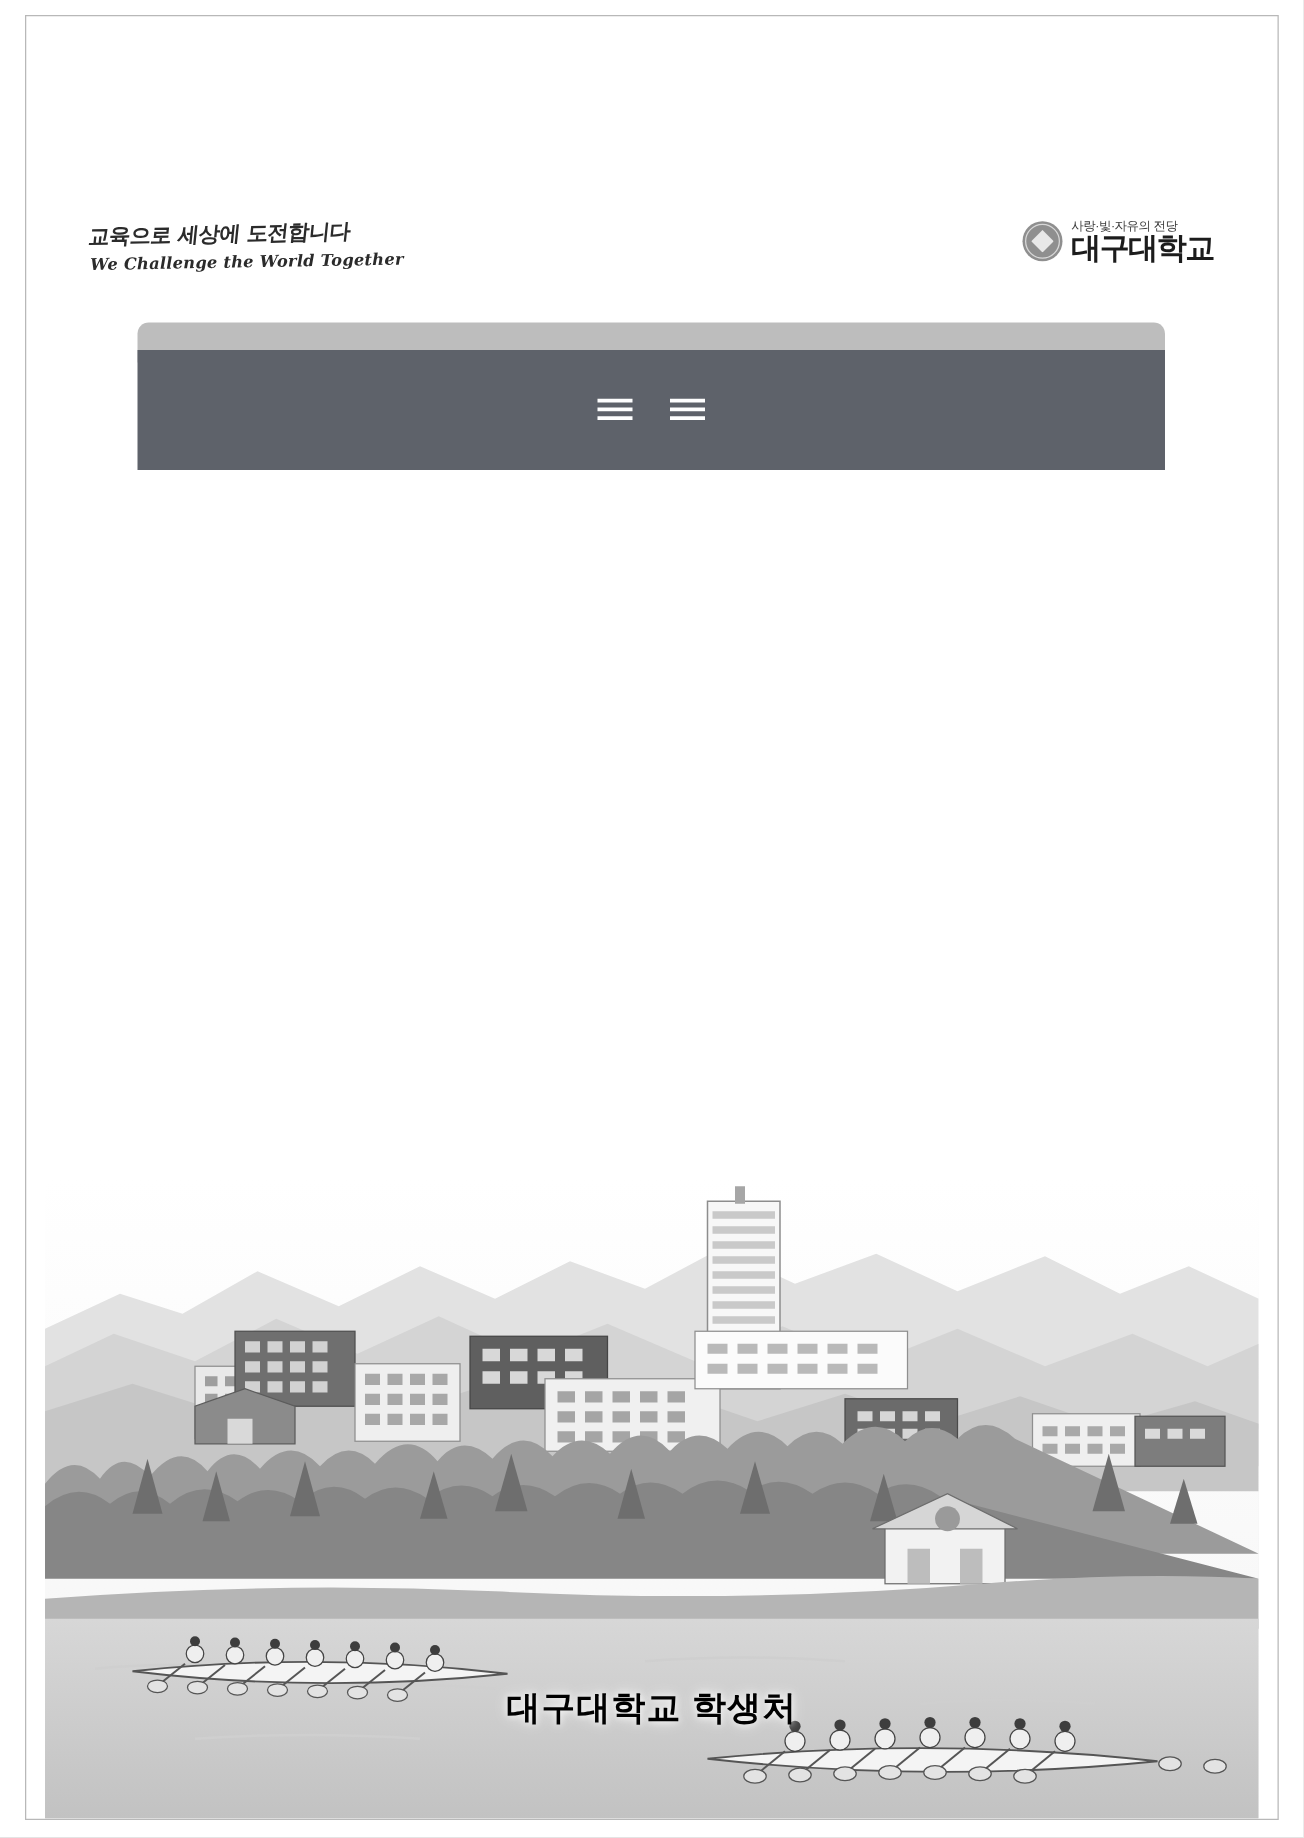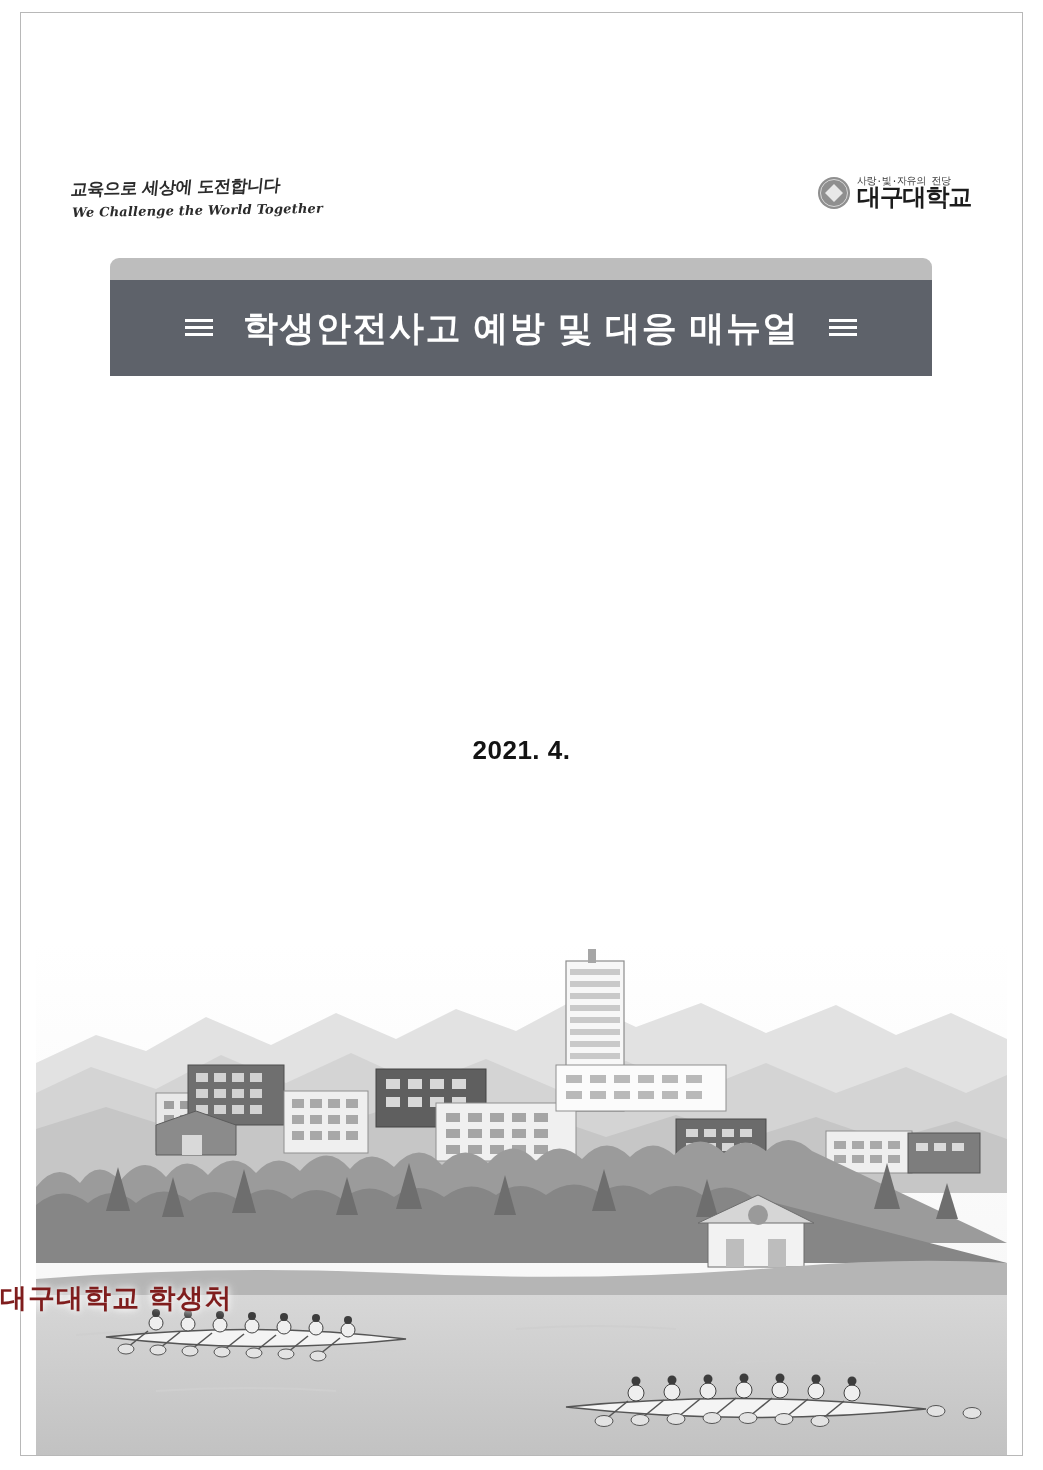--- a/index.html
+++ b/index.html
@@ -62,21 +62,20 @@
   }
 
   
   .univ-logo {
     position: absolute;
     right: 72px;
     top: 176px;
     display: flex;
     align-items: flex-end;
     gap: 7px;
-    font-family: Liberation Mono, monospace;
   }
   .univ-mark {
     width: 32px;
     height: 32px;
     border-radius: 50%;
     background: #8f8f8f;
     display: flex;
     align-items: center;
     justify-content: center;
     position: relative;
@@ -186,24 +185,25 @@
     width: 971px;
     height: 512px;
     overflow: hidden;
     background: linear-gradient(#ffffff 0%, #fdfdfd 8%, #f2f2f2 55%, #ededed 100%);
   }
   .illustration svg { display: block; }
   .publisher {
     position: absolute;
     left: 0;
     right: 0;
-    top: 1280px;
+    top: 1348px;
+    text-align: center;
     font-size: 27px;
     font-weight: bold;
-    color: #7f1d1d;
+    color: #000000;
     letter-spacing: 1px;
     text-shadow: 0 0 6px rgba(255,255,255,0.95), 0 0 12px rgba(255,255,255,0.8);
   }
 </style>
 </head>
 <body>
 
 <div class="page">
   <div class="page-frame"></div>
 
@@ -224,30 +224,28 @@
   </div>
 
   <div class="title-banner-wrap">
     <div class="banner-top"></div>
     <div class="banner-main">
       <span class="banner-deco">
           <i></i>
           <i></i>
           <i></i>
         </span>
-      <span class="banner-title">학생안전사고 예방 및 대응 매뉴얼</span>
       <span class="banner-deco">
           <i></i>
           <i></i>
           <i></i>
         </span>
     </div>
   </div>
 
-  <div class="doc-date">2021. 4.</div>
 
   <div class="illustration">
     <svg width="971" height="512" viewBox="0 0 971 512" xmlns="http://www.w3.org/2000/svg" aria-hidden="true">
       <defs>
         <linearGradient id="sky" x1="0" y1="0" x2="0" y2="1">
           <stop offset="0%" stop-color="#ffffff"></stop>
           <stop offset="100%" stop-color="#f4f4f4"></stop>
         </linearGradient>
         <linearGradient id="water" x1="0" y1="0" x2="0" y2="1">
           <stop offset="0%" stop-color="#d7d7d7"></stop>

